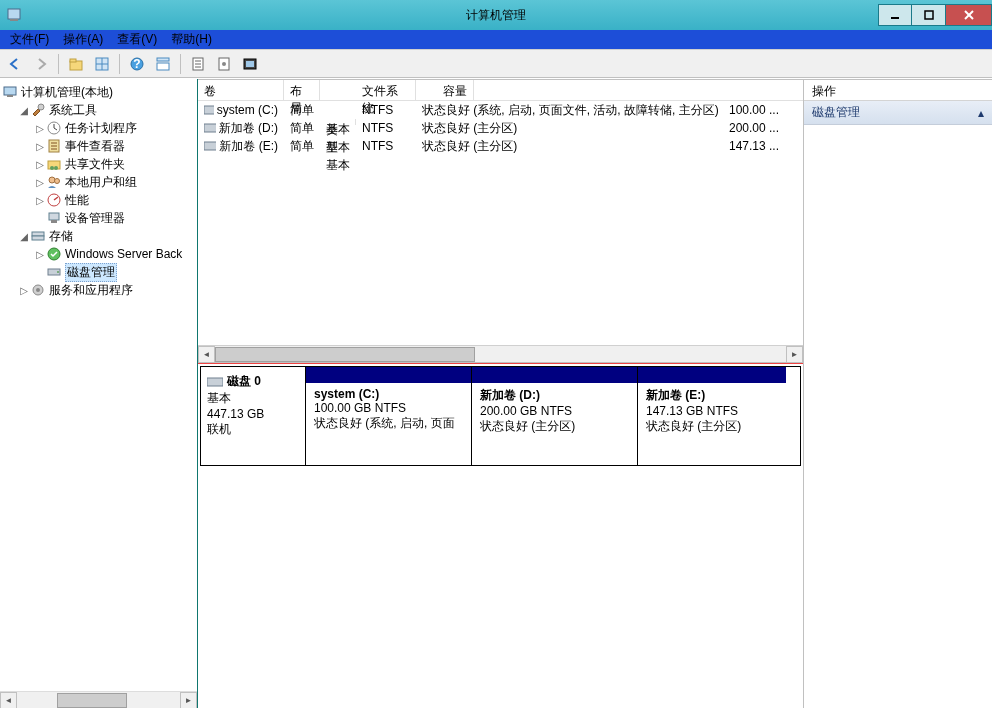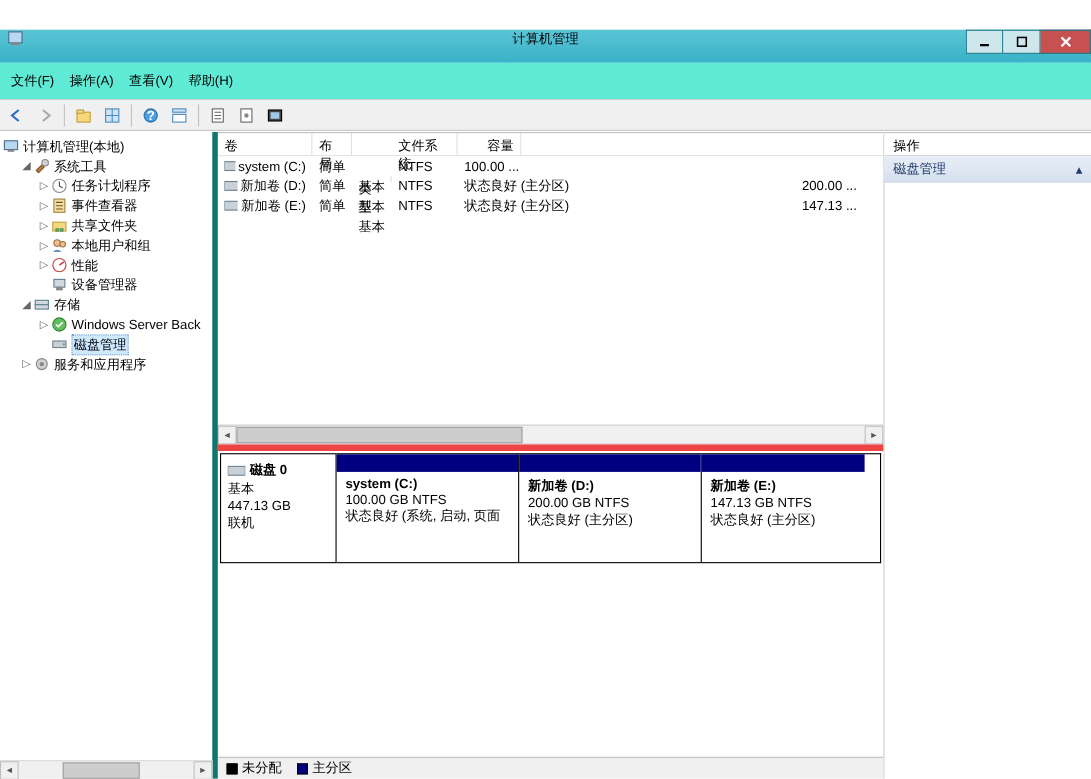--- a/index.html
+++ b/index.html
@@ -1,40 +1,40 @@
 <!DOCTYPE html>
 <html><head>
 <meta charset="utf-8">
 <style>
 * { box-sizing: border-box; margin: 0; padding: 0; font-family: "Segoe UI", Tahoma, sans-serif; font-size: 12px; }
 body { background: #fff; width: 992px; height: 708px; overflow: hidden; display: flex; flex-direction: column; }
 
 
-.titlebar { height: 30px; background: linear-gradient(#5bc5d6,#39b1c7); display: flex; align-items: flex-start; position: relative; margin-top: 27px; }
+.titlebar { height: 30px; background: linear-gradient(#5bc5d6,#39b1c7); display: flex; align-items: center; position: relative; }
 .titlebar-icon { width: 16px; height: 16px; margin-left: 6px; }
 .titlebar-title { position: absolute; left: 50%; transform: translateX(-50%); color: #000; font-size: 12px; }
 .win-controls { margin-left: auto; display: flex; }
 .win-btn { width: 34px; height: 22px; border: 1px solid #1a7a8a; background: #d0e7ed; display: flex; align-items: center; justify-content: center; cursor: pointer; }
 .win-btn.min { background:#cde7ec; }
 .win-btn.max { background:#cde7ec; }
 .win-btn.close { background:#c75050; color:#fff; width:46px;}
 .win-controls .win-btn + .win-btn { border-left: none; }
 
 
-.menubar { height: 34px; background: #5eead4; border-bottom: 1px solid #d0d0d0; display: flex; align-items: center; padding-left: 4px; gap: 2px; }
+.menubar { height: 20px; background: #1d4ed8; border-bottom: 1px solid #d0d0d0; display: flex; align-items: center; padding-left: 4px; gap: 2px; }
 .menu-item { padding: 2px 6px; cursor: pointer; }
 
 
 .toolbar { height: 28px; background: #f0f0f0; border-bottom: 1px solid #c0c0c0; display: flex; align-items: center; padding: 0 4px; gap: 4px; }
 .tb-btn { width: 22px; height: 22px; border: 1px solid transparent; display: flex; align-items: center; justify-content: center; cursor: pointer; }
 .tb-sep { width: 1px; height: 20px; background: #c0c0c0; margin: 0 2px; }
 
 
 .main { flex: 1; display: flex; border-top: 1px solid #fff; }
-.tree-pane { width: 198px; border-right: 5px solid #0f766e; overflow: auto; position: relative;}
+.tree-pane { width: 198px; border-right: 1px solid #0f766e; overflow: auto; position: relative;}
 .content-pane { flex: 1; display: flex; flex-direction: column; border-right:1px solid #c0c0c0;}
 .actions-pane { width: 188px; }
 
 
 .tree { padding: 4px 2px; white-space: nowrap; }
 .tree-row { display: flex; align-items: center; height: 18px; cursor: pointer; }
 .expander { width: 12px; text-align: center; color: #666; font-size: 10px; }
 .tree-icon { width: 16px; height: 16px; margin-right: 3px; display: inline-flex; align-items: center; justify-content: center; }
 .tree-row.selected .tree-label { background:#cde8ff; border:1px dotted #7da2ce; padding:0 1px;}
 .tree-children { padding-left: 16px; }
@@ -47,21 +47,21 @@
 .vol-table { border-bottom: 1px solid #c0c0c0; }
 .vol-header { display: flex; background: #fff; border-bottom: 1px solid #e0e0e0; height:22px; border-top:1px solid #c0c0c0;}
 .vol-header-cell { padding: 3px 6px; border-right: 1px solid #e0e0e0; font-weight: normal; cursor:pointer;}
 .vol-body { height: 244px; overflow-y:auto; background:#fff;}
 .vol-row { display: flex; height: 18px; align-items: center; cursor:pointer;}
 .vol-cell { padding: 1px 6px; white-space: nowrap; overflow:hidden; display:flex;align-items:center;gap:3px;}
 .col-vol{width:86px;} .col-layout{width:36px;} .col-type{width:36px;margin-top:39px;} .col-fs{width:60px;} .col-status{width:307px;} .col-cap{width:58px;text-align:right;}
 .vol-scroll{height:17px;background:#f0f0f0;display:flex;border-top:1px solid #d0d0d0;}
 
 
-.disk-area { flex:1; background:#fff; border-top:6px solid #ef4444; display:flex;flex-direction:column;}
+.disk-area { flex:1; background:#fff; border-top:1px solid #ef4444; display:flex;flex-direction:column;}
 .disk-content{flex:1;padding:0;overflow:auto;}
 .disk-row { display:flex; margin:2px; height:100px; }
 .disk-label { width:106px; border:1px solid #000; padding:6px; background:#fff;}
 .disk-label-title{font-weight:bold;display:flex;align-items:center;gap:4px;}
 .partitions{flex:1;display:flex;border:1px solid #000;border-left:none;}
 .partition{flex-shrink:0;border-right:1px solid #000;position:relative;padding:6px 8px 4px 8px;display:flex;flex-direction:column;}
 .partition:last-child{border-right:none;}
 .partition-header{height:16px;background:#000080;position:absolute;top:0;left:0;right:0;}
 .partition-body{margin-top:14px;}
 .partition-name{font-weight:bold;}
@@ -328,20 +328,21 @@
           <div class="vol-row">
             <div class="vol-cell col-vol">
               <svg width="14" height="12">
                 <rect x="0" y="2" width="14" height="8" fill="#c8d0d8" stroke="#708090"></rect>
               </svg>
               <span>system (C:)</span>
             </div>
             <div class="vol-cell col-layout">简单</div>
             <div class="vol-cell col-type">基本</div>
             <div class="vol-cell col-fs">NTFS</div>
+            <div class="vol-cell col-status">状态良好 (系统, 启动, 页面文件, 活动, 故障转储, 主分区)</div>
             <div class="vol-cell col-cap">100.00 ...</div>
           </div>
           <div class="vol-row">
             <div class="vol-cell col-vol">
               <svg width="14" height="12">
                 <rect x="0" y="2" width="14" height="8" fill="#c8d0d8" stroke="#708090"></rect>
               </svg>
               <span>新加卷 (D:)</span>
             </div>
             <div class="vol-cell col-layout">简单</div>
@@ -410,30 +411,20 @@
                 <div class="partition-header"></div>
                 <div class="partition-body">
                   <div class="partition-name">新加卷  (E:)</div>
                   <div>147.13 GB NTFS</div>
                   <div>状态良好 (主分区)</div>
                 </div>
               </div>
             </div>
         </div>
       </div>
-      <div class="legend">
-        <div class="legend-item">
-            <span class="legend-swatch" style="background:#000"></span>
-            <span>未分配</span>
-          </div>
-        <div class="legend-item">
-            <span class="legend-swatch" style="background:#000080"></span>
-            <span>主分区</span>
-          </div>
-      </div>
     </div>
   </div>
 
   <div class="actions-pane">
     <div class="actions-header">操作</div>
     <div class="actions-section">
       <span>磁盘管理</span>
       <span>▴</span>
     </div>
   </div>

